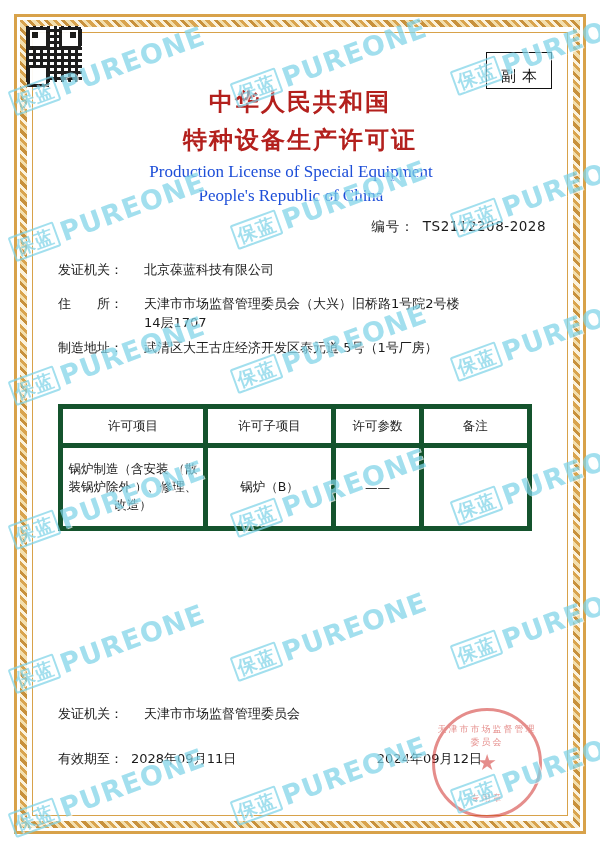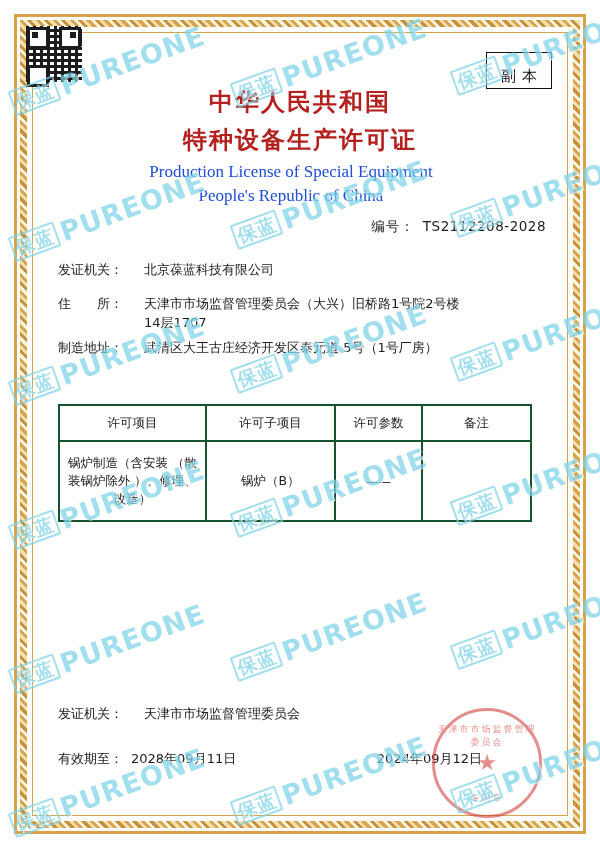--- a/index.html
+++ b/index.html
@@ -178,21 +178,21 @@
     position: absolute;
     left: 44px;
     top: 390px;
     width: 474px;
     border-collapse: collapse;
     font-family: "DejaVu Sans", sans-serif;
     font-size: 12.5px;
     color: #1b1b1b;
   }
   #perm-table th, #perm-table td {
-    border: 2px solid #14532d;
+    border: 5px solid #14532d;
     text-align: center;
     vertical-align: middle;
     padding: 4px 3px;
   }
   #perm-table th { font-weight: normal; height: 26px; }
   #perm-table td { height: 70px; }
   #perm-table .c1 { width: 150px; }
   #perm-table .c2 { width: 130px; }
   #perm-table .c3 { width: 84px; }
   #perm-table .c4 { width: 110px; }

